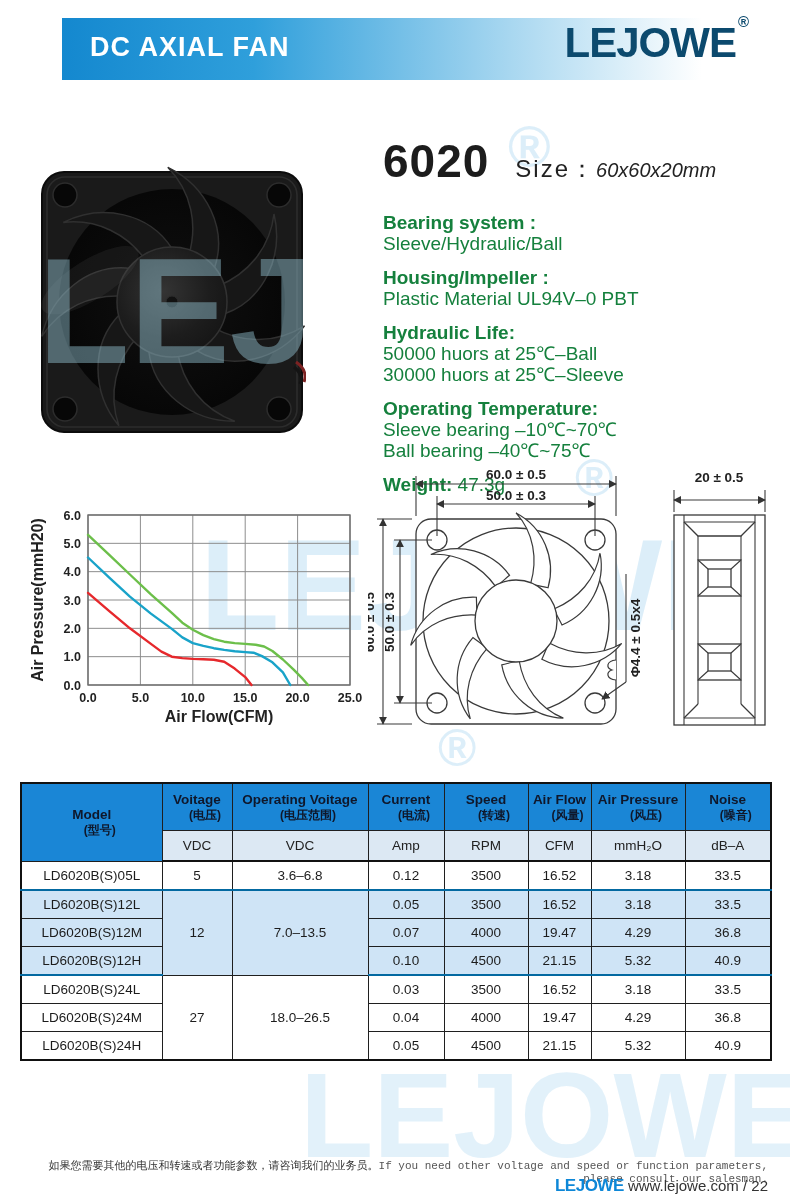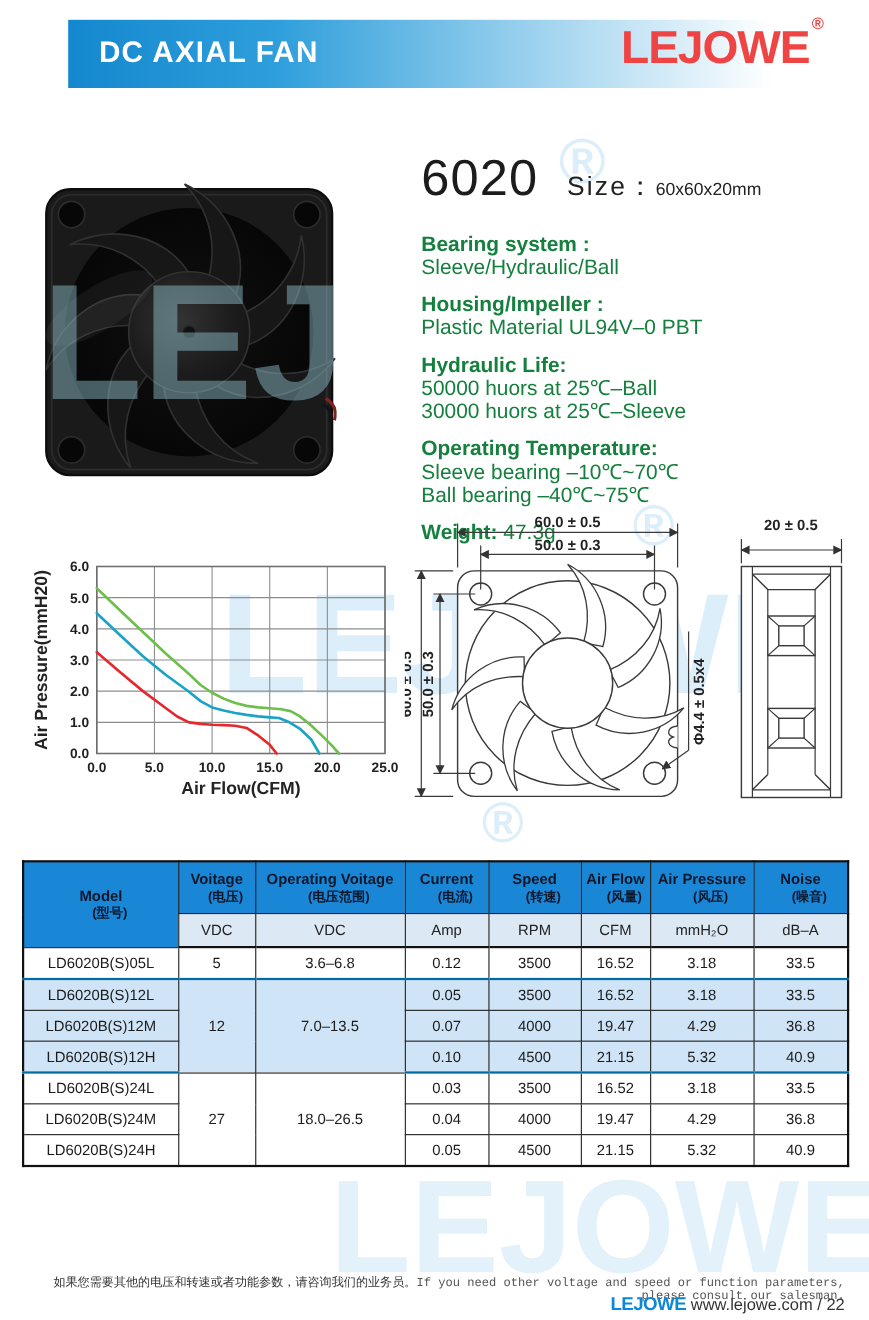--- a/index.html
+++ b/index.html
@@ -5,38 +5,38 @@
   html,body{margin:0;padding:0;background:#fff;}
   #page{position:relative;width:790px;height:1200px;background:#fff;overflow:hidden;
         font-family:"Liberation Sans",sans-serif;color:#222;}
 
   
   .banner{position:absolute;left:18px;top:18px;width:640px;height:62px;
           background:linear-gradient(90deg,#1488cf 0%,#2f9fdb 30%,#a8d7f0 70%,#ffffff 100%);margin-left:44px;}
   .banner-title{position:absolute;left:28px;top:14px;font-size:27px;font-weight:bold;
                 color:#fff;letter-spacing:1px;}
   .logo{position:absolute;right:42px;top:22px;font-size:42px;font-weight:800;
-        color:#ef4444;letter-spacing:-1px;line-height:1;}
+        color:#0c4a6e;letter-spacing:-1px;line-height:1;}
   .logo .reg{font-size:15px;font-weight:bold;vertical-align:top;position:relative;top:-8px;margin-left:2px;}
 
   
   .wm{position:absolute;color:rgba(140,200,235,0.30);font-weight:800;pointer-events:none;
       white-space:nowrap;line-height:1;}
 
   
   .photo{position:absolute;left:38px;top:166px;width:268px;height:272px;}
   .photo-wm{position:absolute;left:0;top:70px;width:268px;height:150px;overflow:hidden;
             font-size:150px;font-weight:800;color:rgba(150,200,215,0.45);line-height:150px;}
 
   
   .info{position:absolute;left:383px;top:134px;width:395px;}
   .info-title{margin-bottom:24px;white-space:nowrap;}
-  .model-code{font-size:46px;font-weight:400;color:#1c1c1c;letter-spacing:1px;}
+  .model-code{font-size:46px;font-weight:700;color:#1c1c1c;letter-spacing:1px;}
   .size-label{font-size:24px;color:#222;margin-left:26px;letter-spacing:2px;}
-  .size-value{font-size:16px;color:#222;}
+  .size-value{font-size:20px;color:#222;font-style:italic;}
   .spec{margin-bottom:13px;font-size:19px;line-height:21px;color:#15803d;}
   .spec-label{font-weight:bold;}
   .spec-line{font-weight:normal;}
 
   
   .chart{position:absolute;left:30px;top:498px;width:332px;height:230px;}
   .chart svg text.tick{font-family:"Liberation Sans",sans-serif;font-size:12.5px;font-weight:bold;fill:#222;}
   .chart svg text.axis-title{font-family:"Liberation Sans",sans-serif;font-size:16px;font-weight:bold;fill:#222;}
 
   

